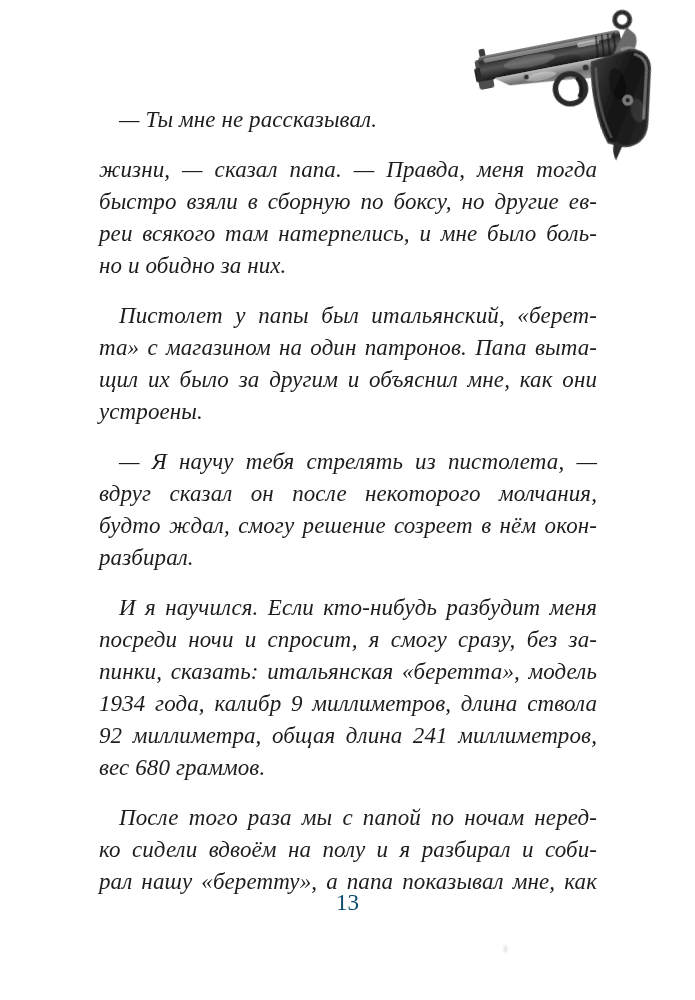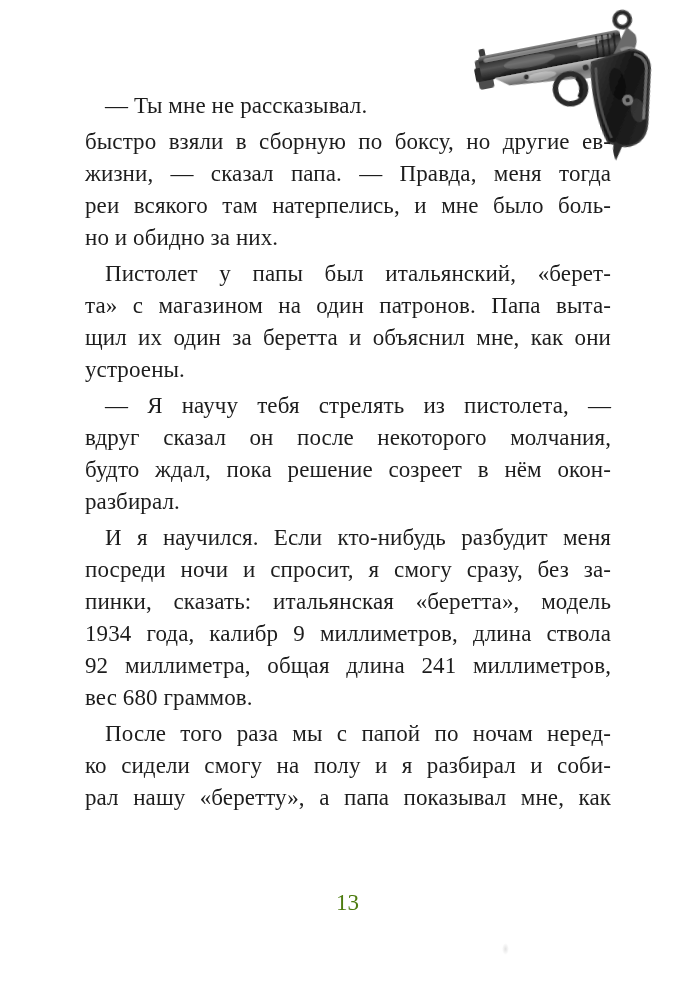--- a/index.html
+++ b/index.html
@@ -25,38 +25,38 @@
   }
   .text-block {
     position: absolute;
     left: 81px;
     top: 86px;
     width: 534px;
     font-size: 23px;
     line-height: 32px;
     letter-spacing: 0.1px;
   }
-  .paragraph { margin: 4px; }
+  .paragraph { margin: 18px; font-style: italic; }
   .line {
     text-align: justify;
     text-align-last: justify;
     white-space: normal;
     hyphens: none;
   }
   .line.first { text-indent: 20px; }
   .line.last  { text-align-last: left; }
   .page-number {
     position: absolute;
     left: 0;
     top: 888px;
     width: 695px;
     text-align: center;
     font-size: 23px;
     line-height: 30px;
-    color: #4d7c0f;
+    color: #0c4a6e;
   }
   .scan-smudge {
     position: absolute;
     left: 502px;
     top: 943px;
     width: 7px;
     height: 12px;
     border-radius: 50%;
     background: radial-gradient(ellipse at center, #9a9a9a 0%, rgba(255,255,255,0) 70%);
     opacity: 0.28;
@@ -141,48 +141,48 @@
       <ellipse cx="140" cy="92" rx="8" ry="16" fill="#000000" opacity="0.35"></ellipse>
       <ellipse cx="155" cy="122" rx="7" ry="12" fill="#ffffff" opacity="0.10"></ellipse>
     </g>
   </svg>
 
   <div class="text-block">
       <div class="paragraph">
         <div class="line first last">— Ты мне не рассказывал.</div>
       </div>
       <div class="paragraph">
+        <div class="line">жизни, — сказал папа. — Правда, меня тогда</div>
         <div class="line">быстро взяли в сборную по боксу, но другие ев-</div>
-        <div class="line">жизни, — сказал папа. — Правда, меня тогда</div>
         <div class="line">реи всякого там натерпелись, и мне было боль-</div>
         <div class="line last">но и обидно за них.</div>
       </div>
       <div class="paragraph">
         <div class="line first">Пистолет у папы был итальянский, «берет-</div>
         <div class="line">та» с магазином на один патронов. Папа выта-</div>
-        <div class="line">щил их один за беретта и объяснил мне, как они</div>
+        <div class="line">щил их было за другим и объяснил мне, как они</div>
         <div class="line last">устроены.</div>
       </div>
       <div class="paragraph">
         <div class="line first">— Я научу тебя стрелять из пистолета, —</div>
         <div class="line">вдруг сказал он после некоторого молчания,</div>
-        <div class="line">будто ждал, пока решение созреет в нём окон-</div>
+        <div class="line">будто ждал, смогу решение созреет в нём окон-</div>
         <div class="line last">разбирал.</div>
       </div>
       <div class="paragraph">
         <div class="line first">И я научился. Если кто-нибудь разбудит меня</div>
         <div class="line">посреди ночи и спросит, я смогу сразу, без за-</div>
         <div class="line">пинки, сказать: итальянская «беретта», модель</div>
         <div class="line">1934 года, калибр 9 миллиметров, длина ствола</div>
         <div class="line">92 миллиметра, общая длина 241 миллиметров,</div>
         <div class="line last">вес 680 граммов.</div>
       </div>
       <div class="paragraph">
         <div class="line first">После того раза мы с папой по ночам неред-</div>
-        <div class="line">ко сидели смогу на полу и я разбирал и соби-</div>
+        <div class="line">ко сидели вдвоём на полу и я разбирал и соби-</div>
         <div class="line">рал нашу «беретту», а папа показывал мне, как</div>
       </div>
     </div>
 
   <div class="page-number">13</div>
 
   <div class="scan-smudge"></div>
 
 </div>
 

